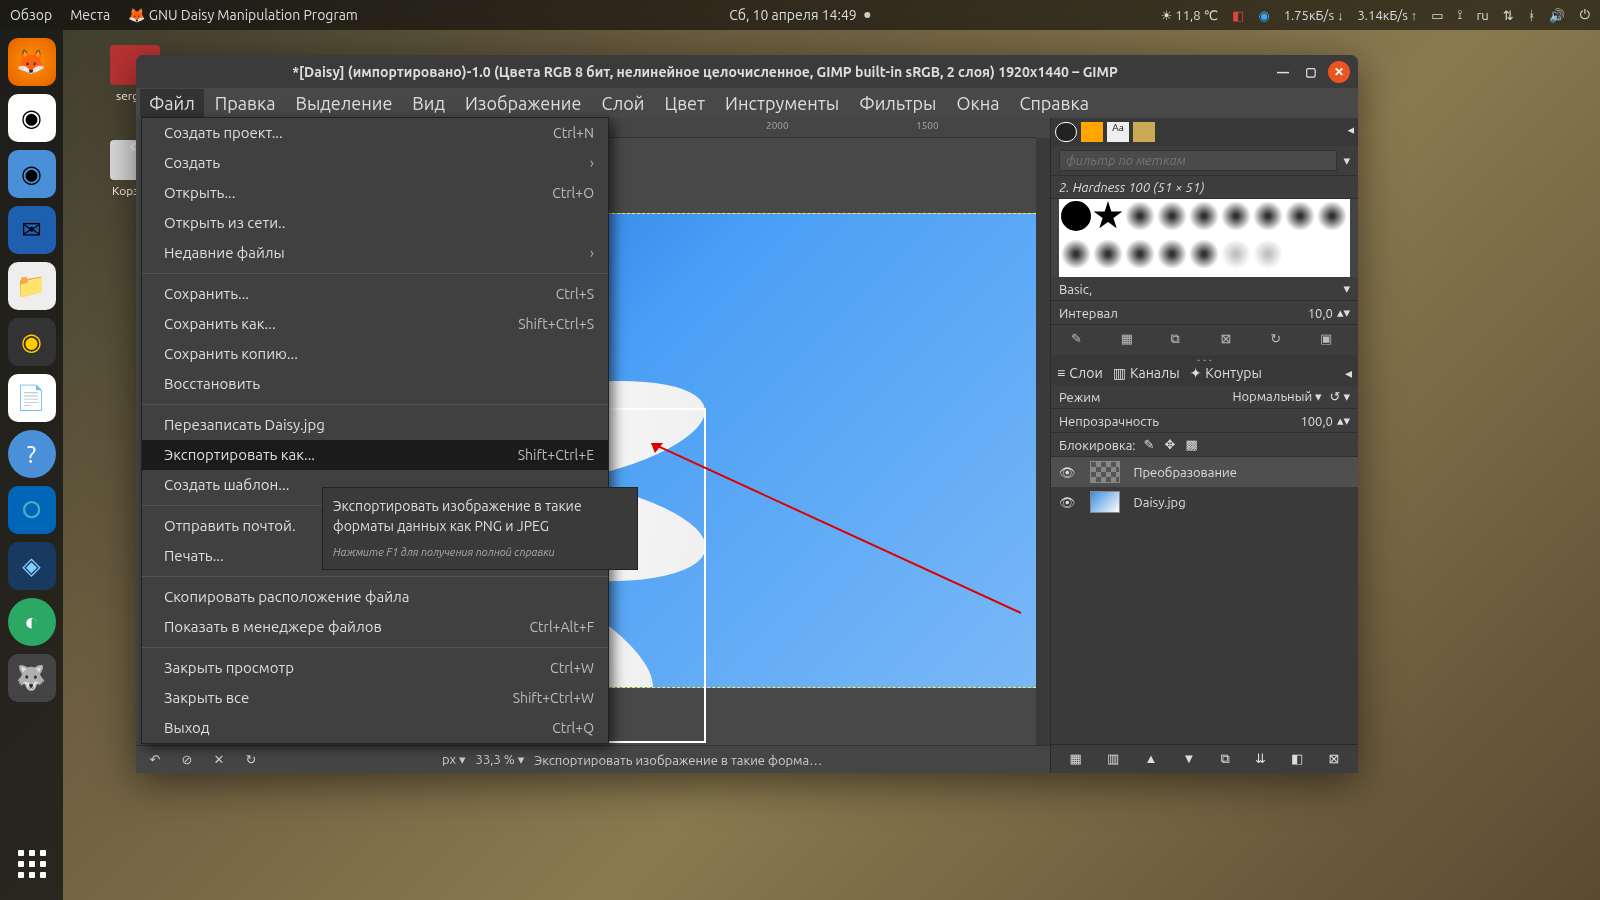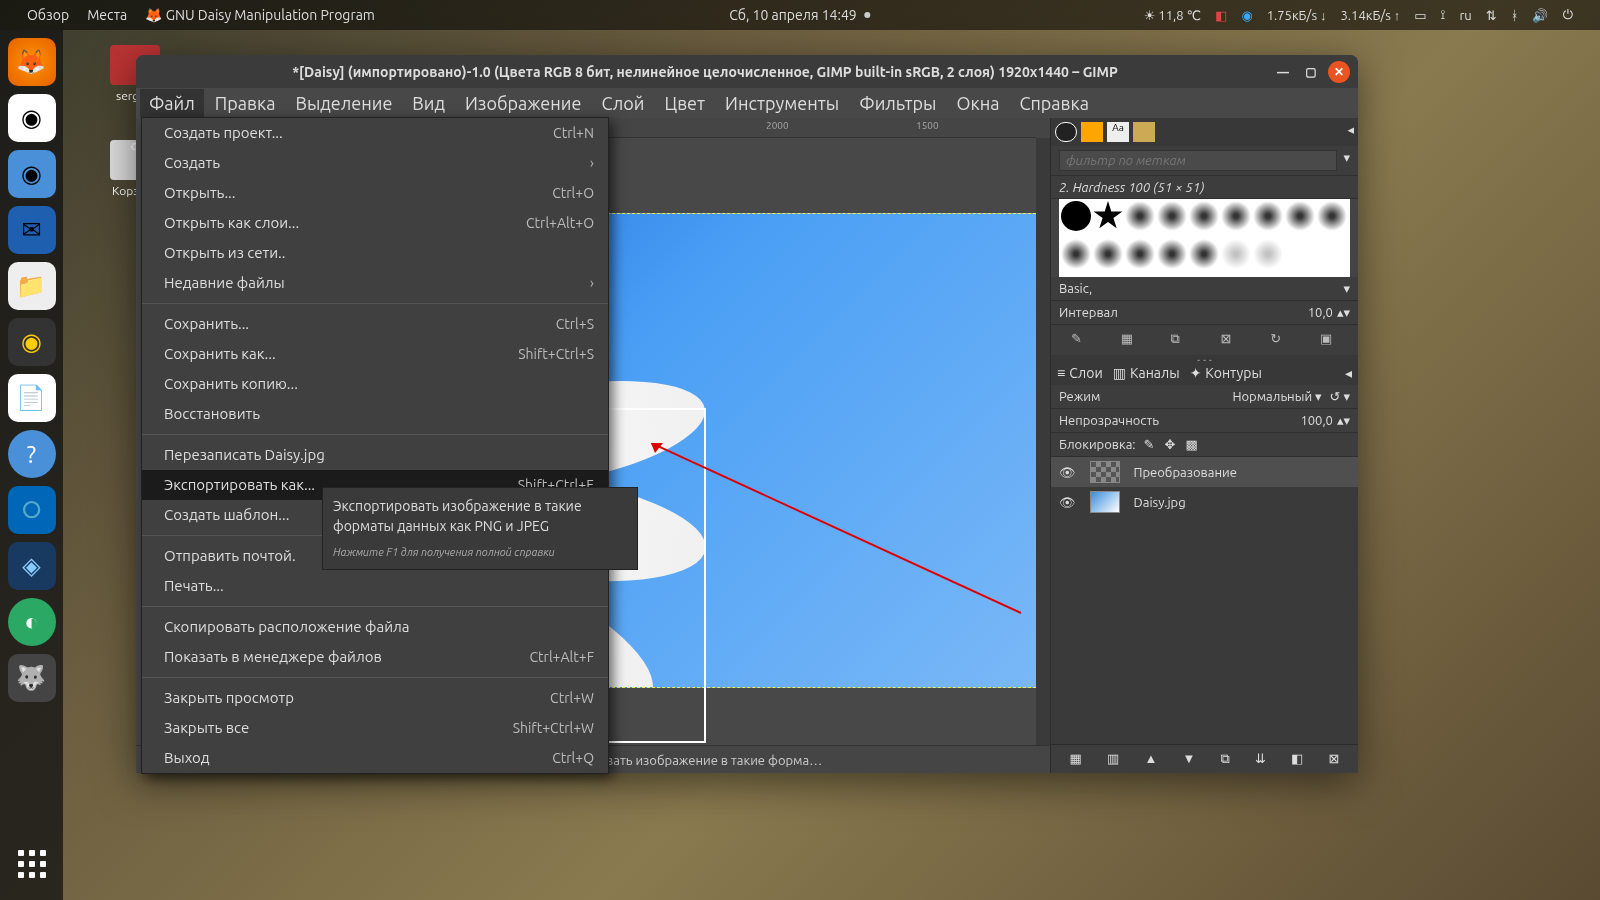--- a/index.html
+++ b/index.html
@@ -1,19 +1,19 @@
 <!DOCTYPE html>
 <html><head>
 <meta charset="utf-8">
 <style>
 *{margin:0;padding:0;box-sizing:border-box;font-family:Ubuntu,"Segoe UI",sans-serif;user-select:none}
 body{width:1600px;height:900px;background:linear-gradient(135deg,#3a3a2c 0%,#6b5d3f 30%,#8a7a4f 60%,#5a4a32 100%);overflow:hidden;position:relative}
 
 
-.panel{position:absolute;top:0;left:0;right:0;height:30px;background:rgba(0,0,0,0.55);color:#ddd;display:flex;align-items:center;padding:0 27px;font-size:14px;z-index:100}
+.panel{position:absolute;top:0;left:0;right:0;height:30px;background:rgba(0,0,0,0.55);color:#ddd;display:flex;align-items:center;padding:0 10px;font-size:14px;z-index:100}
 .panel-left{display:flex;gap:18px;align-items:center}
 .panel-center{position:absolute;left:50%;transform:translateX(-50%);display:flex;align-items:center;gap:8px}
 .panel-right{margin-left:auto;display:flex;gap:14px;align-items:center;font-size:13px}
 .panel span.icon{font-size:14px}
 
 
 .dock{position:absolute;left:0;top:30px;bottom:0;width:63px;background:rgba(20,20,20,0.78);display:flex;flex-direction:column;align-items:center;padding-top:8px;gap:8px;z-index:50}
 .dock-item{width:48px;height:48px;border-radius:10px;display:flex;align-items:center;justify-content:center;font-size:24px}
 .dock-item.firefox{background:radial-gradient(circle,#ff9500,#e66000)}
 .dock-item.chrome{background:#fff}
@@ -59,21 +59,21 @@
 .scroll-v{position:absolute;right:0;top:20px;bottom:28px;width:14px;background:#3a3a3a}
 .scroll-h{position:absolute;left:20px;right:14px;bottom:14px;height:14px;background:#3a3a3a}
 .statusbar{position:absolute;left:0;right:0;bottom:0;height:28px;background:#454545;display:flex;align-items:center;gap:10px;padding:0 8px;font-size:13px;color:#ccc;border-top:1px solid #333}
 .status-btn{width:22px;height:22px;display:flex;align-items:center;justify-content:center}
 
 
 .right-panel{width:308px;background:#434343;border-left:1px solid #2a2a2a;display:flex;flex-direction:column;font-size:13px}
 .rp-tabs{display:flex;gap:4px;padding:4px;background:#383838}
 .rp-tab{width:22px;height:20px;background:#555}
 .rp-tab.active{background:#ffa500}
-.rp-row{display:flex;align-items:flex-start;padding:4px 8px;background:#3d3d3d;border-bottom:1px solid #2f2f2f}
+.rp-row{display:flex;align-items:center;padding:4px 8px;background:#3d3d3d;border-bottom:1px solid #2f2f2f}
 .rp-input{background:#4a4a4a;border:1px solid #333;color:#ccc;padding:2px 6px;flex:1;font-style:italic}
 .brush-grid{background:#fff;margin:0 8px;height:78px;display:flex;flex-wrap:wrap;padding:2px;gap:2px}
 .brush{width:30px;height:30px;background:#000;border-radius:50%}
 .brush.star{clip-path:polygon(50% 0,61% 35%,98% 35%,68% 57%,79% 91%,50% 70%,21% 91%,32% 57%,2% 35%,39% 35%)}
 .brush.soft{background:radial-gradient(circle,#333 10%,transparent 70%)}
 .rp-toolbar{display:flex;justify-content:space-around;padding:6px 4px;background:#3d3d3d}
 .rp-toolbar span{width:18px;height:18px;color:#bbb}
 .rp-drag{height:6px;text-align:center;color:#888;font-size:10px;background:#383838}
 .layer-tabs{display:flex;padding:4px 6px;gap:10px;background:#383838;font-size:14px}
 .layer-tabs div{display:flex;align-items:center;gap:4px}
@@ -325,24 +325,20 @@
       <span class="shortcut">Ctrl+N</span>
     </div>
     <div class="menu-item sub">
       <span>Создать</span>
     </div>
     <div class="menu-item">
       <span>Открыть...</span>
       <span class="shortcut">Ctrl+O</span>
     </div>
     <div class="menu-item">
-      <span>Открыть как слои...</span>
-      <span class="shortcut">Ctrl+Alt+O</span>
-    </div>
-    <div class="menu-item">
       <span>Открыть из сети..</span>
     </div>
     <div class="menu-item sub">
       <span>Недавние файлы</span>
     </div>
     <div class="menu-sep"></div>
     <div class="menu-item">
       <span>Сохранить...</span>
       <span class="shortcut">Ctrl+S</span>
     </div>

